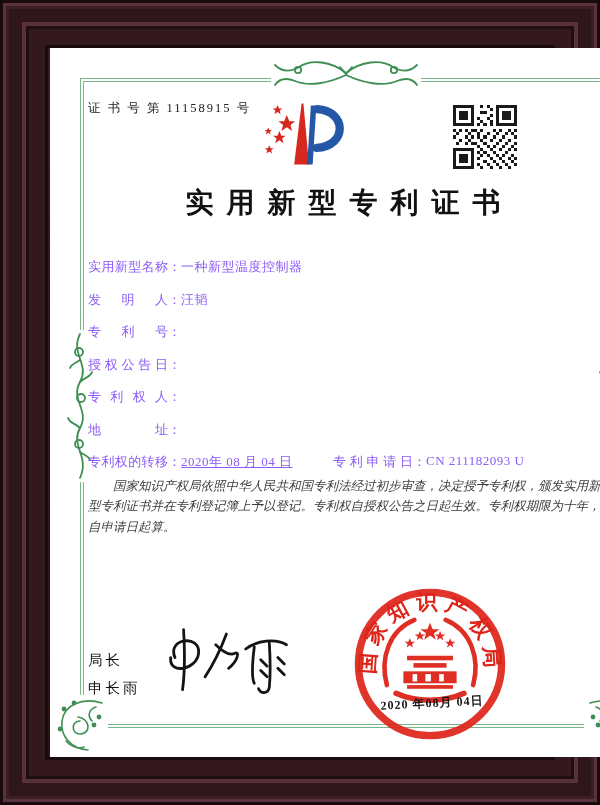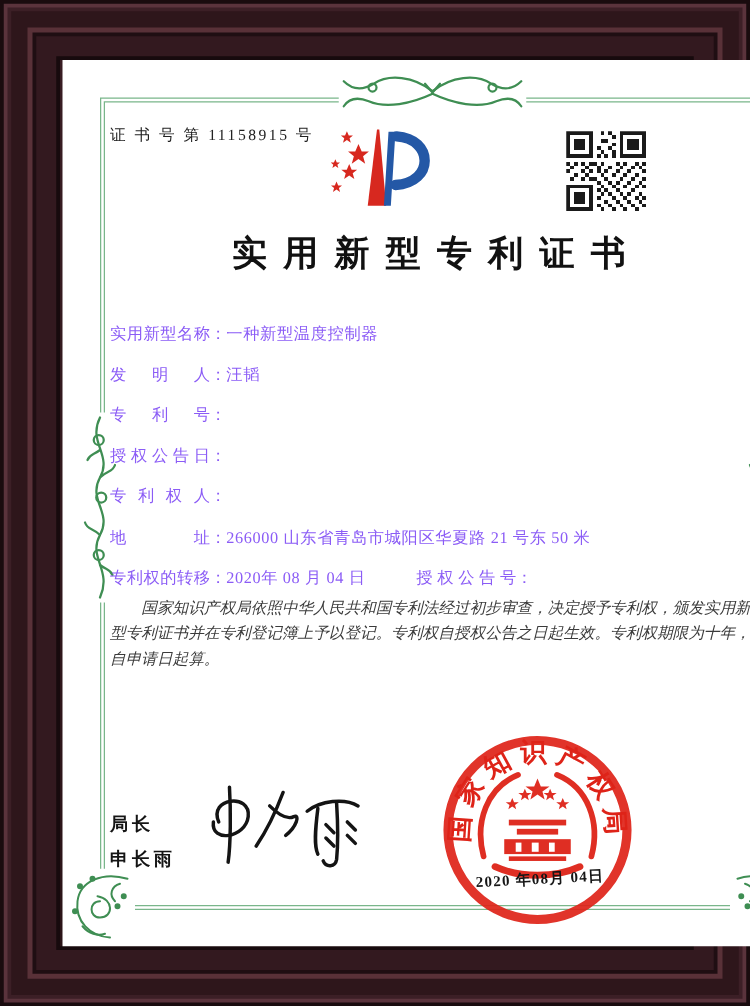--- a/index.html
+++ b/index.html
@@ -48,26 +48,26 @@
   .title {
     position:absolute; left:0; right:0; top:136px; text-align:center;
     font-size:28px; font-weight:bold; letter-spacing:13px; padding-left:7px; color:#111;
   }
   
   .fields { position:absolute; left:38px; right:28px; top:210px; font-size:13px; color:#8b5cf6; }
   .frow { display:flex; height:32.5px; align-items:flex-start; }
   .fl { display:inline-block; width:80px; text-align:justify; text-align-last:justify; font-weight:500; }
   .colon { display:inline-block; }
   .fv { display:inline-block; letter-spacing:.5px; }
-  .fv.wdate { width:152px; }
+  .fv.wdate { width:152px;text-decoration:underline; }
   
   .bodytext { position:absolute; left:38px; right:33px; top:428px; font-size:12.5px; line-height:1.63; color:#3b3b3b;font-style:italic; }
   .bodytext p { margin:0; text-indent:2em; }
   
-  .officer { position:absolute; left:38px; top:598px; font-size:14.5px; font-weight:700; letter-spacing:3px; color:#151515; line-height:1.95; }
+  .officer { position:absolute; left:38px; top:598px; font-size:14.5px; font-weight:400; letter-spacing:3px; color:#151515; line-height:1.95; }
   .sig { position:absolute; left:95px; top:572px; width:150px; height:88px; }
   .sig svg { display:block; width:100%; height:100%; }
   
   .seal { position:absolute; left:302px; top:538px; width:156px; height:156px; }
   .seal svg { display:block; width:100%; height:100%; }
   .sealdate {
     position:absolute; left:300px; top:647px; width:164px; text-align:center;
     font-size:12px; font-weight:bold; color:#161616; letter-spacing:1px;
     transform:rotate(-3deg);
   }
@@ -219,28 +219,28 @@
         <span class="fl">授权公告日</span>
           <span class="colon">：</span>
       </div>
       <div class="frow">
         <span class="fl">专利权人</span>
           <span class="colon">：</span>
       </div>
       <div class="frow">
         <span class="fl">地址</span>
           <span class="colon">：</span>
-          <span class="fv">266000 山东省青岛市城阳区华夏路 21 号东 50 米</span>
       </div>
       <div class="frow">
         <span class="fl">专利权的转移</span>
           <span class="colon">：</span>
           <span class="fv wdate">2020年 08 月 04 日</span>
-        <span class="fl">授权公告号</span>
-          <span class="colon">：</span>
+        <span class="fl">专利申请日</span>
+          <span class="colon">：</span>
+          <span class="fv">CN 211182093 U</span>
       </div>
     </div>
 
     <div class="bodytext">
       <p>国家知识产权局依照中华人民共和国专利法经过初步审查，决定授予专利权，颁发实用新型专利证书并在专利登记簿上予以登记。专利权自授权公告之日起生效。专利权期限为十年，自申请日起算。</p>
     </div>
 
     <div class="officer">
       <div>局长</div>
       <div>申长雨</div>

